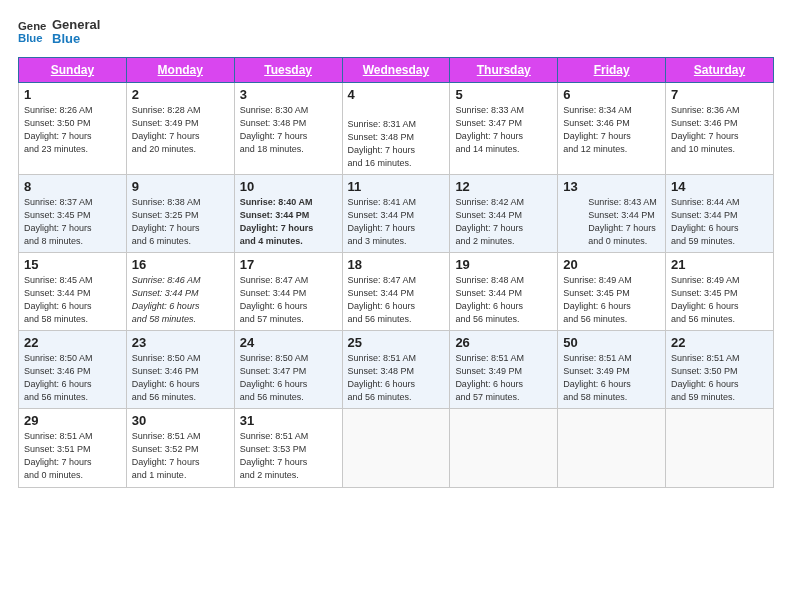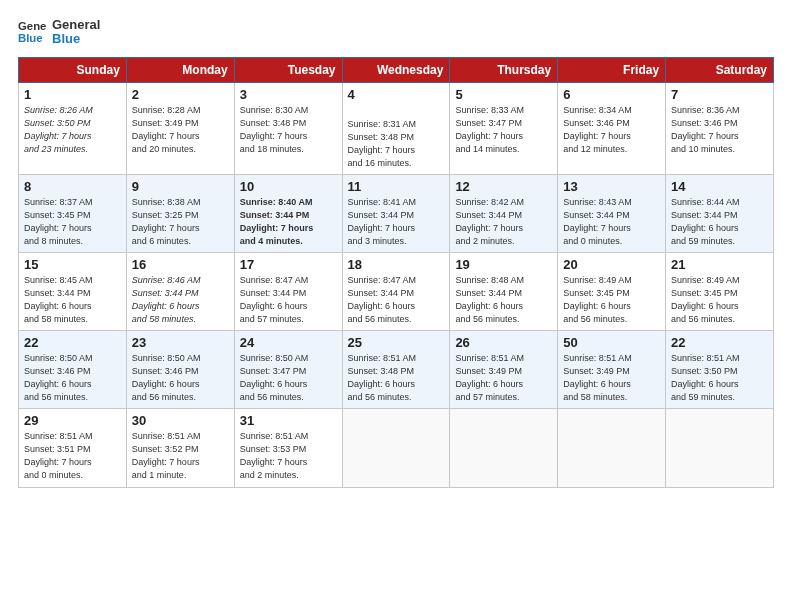--- a/index.html
+++ b/index.html
@@ -42,27 +42,28 @@
     .subtitle {
       font-size: 14px;
       color: #555;
     }
     table {
       width: 100%;
       border-collapse: collapse;
       table-layout: fixed;
     }
     thead tr th {
-      background: #b91c1c;
+      background: #d946ef;
       color: #fff;
       font-size: 12px;
       font-weight: bold;
       padding: 5px 6px;
-      text-align: right;
+      text-align: center;
       border: 1px solid #2e6da4;
+      text-decoration: underline;
     }
     tbody tr td {
       border: 1px solid #c8c8c8;
       padding: 4px 5px;
       vertical-align: top;
       font-size: 9.5px;
       color: #333;
       background: #fff;
       height: 78px;
     }
@@ -118,21 +119,21 @@
         <th>Wednesday</th>
         <th>Thursday</th>
         <th>Friday</th>
         <th>Saturday</th>
       </tr>
     </thead>
     <tbody id="calendar-body">
     <tr>
           <td>
             <span class="day-num">1</span>
-            <div class="day-info" style="white-space: pre-line; font-style: italic;">Sunrise: 8:26 AM
+            <div class="day-info" style="white-space: pre-line;">Sunrise: 8:26 AM
 Sunset: 3:50 PM
 Daylight: 7 hours
 and 23 minutes.</div>
           </td>
           <td>
             <span class="day-num">2</span>
             <div class="day-info" style="white-space: pre-line;">Sunrise: 8:28 AM
 Sunset: 3:49 PM
 Daylight: 7 hours
 and 20 minutes.</div>
@@ -204,21 +205,21 @@
           </td>
           <td>
             <span class="day-num">12</span>
             <div class="day-info" style="white-space: pre-line;">Sunrise: 8:42 AM
 Sunset: 3:44 PM
 Daylight: 7 hours
 and 2 minutes.</div>
           </td>
           <td>
             <span class="day-num">13</span>
-            <div class="day-info" style="white-space: pre-line;">Sunrise: 8:43 AM
+            <div class="day-info" style="white-space: pre-line; margin-left: 25px;">Sunrise: 8:43 AM
 Sunset: 3:44 PM
 Daylight: 7 hours
 and 0 minutes.</div>
           </td>
           <td>
             <span class="day-num">14</span>
             <div class="day-info" style="white-space: pre-line;">Sunrise: 8:44 AM
 Sunset: 3:44 PM
 Daylight: 6 hours
 and 59 minutes.</div>

